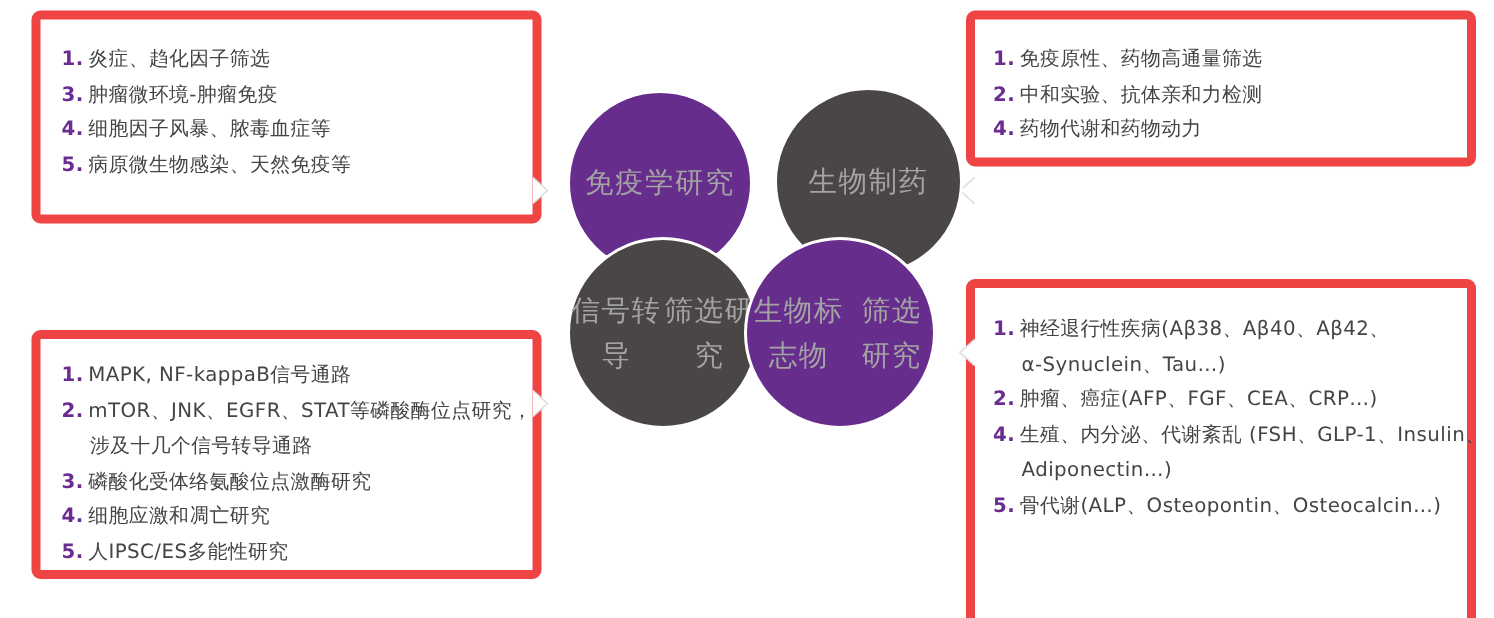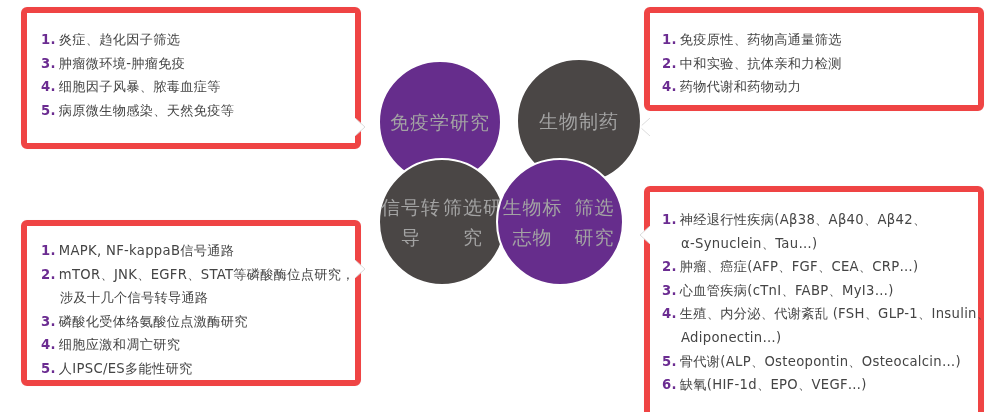--- a/index.html
+++ b/index.html
@@ -65,24 +65,22 @@
   </ul>
   <svg class="ptr" style="right:-11px; top:34px;" viewBox="0 0 11 18">
     <path d="M0 0 L10 9 L0 18" fill="#fff" stroke="#dcdcdc" stroke-width="1"></path>
   </svg>
 </div>
 
 <div class="box" style="left:644px; top:172px; width:340px; height:234px; padding:16px 0 0 12px;margin-top:14px;">
   <ul>
     <li><span class="num">1.</span><span>神经退行性疾病(Aβ38、Aβ40、Aβ42、</span><span class="cont">α-Synuclein、Tau…)</span></li>
     <li><span class="num">2.</span><span>肿瘤、癌症(AFP、FGF、CEA、CRP…)</span></li>
-    <li><span class="num">3.</span><span>心血管疾病(cTnI、FABP、MyI3…)</span></li>
     <li><span class="num">4.</span><span>生殖、内分泌、代谢紊乱 (FSH、GLP-1、Insulin、</span><span class="cont">Adiponectin…)</span></li>
     <li><span class="num">5.</span><span>骨代谢(ALP、Osteopontin、Osteocalcin…)</span></li>
-    <li><span class="num">6.</span><span>缺氧(HIF-1d、EPO、VEGF…)</span></li>
   </ul>
   <svg class="ptr" style="left:-11px; top:34px;" viewBox="0 0 11 18">
     <path d="M11 0 L1 9 L11 18" fill="#fff" stroke="#dcdcdc" stroke-width="1"></path>
   </svg>
 </div>
 
 <div class="circle gray" style="left:516px; top:58px; width:126px; height:126px; z-index:1;">
   <span>生物制药</span>
 </div>
 <div class="circle purple" style="left:378px; top:60px; width:124px; height:124px; z-index:2;">

